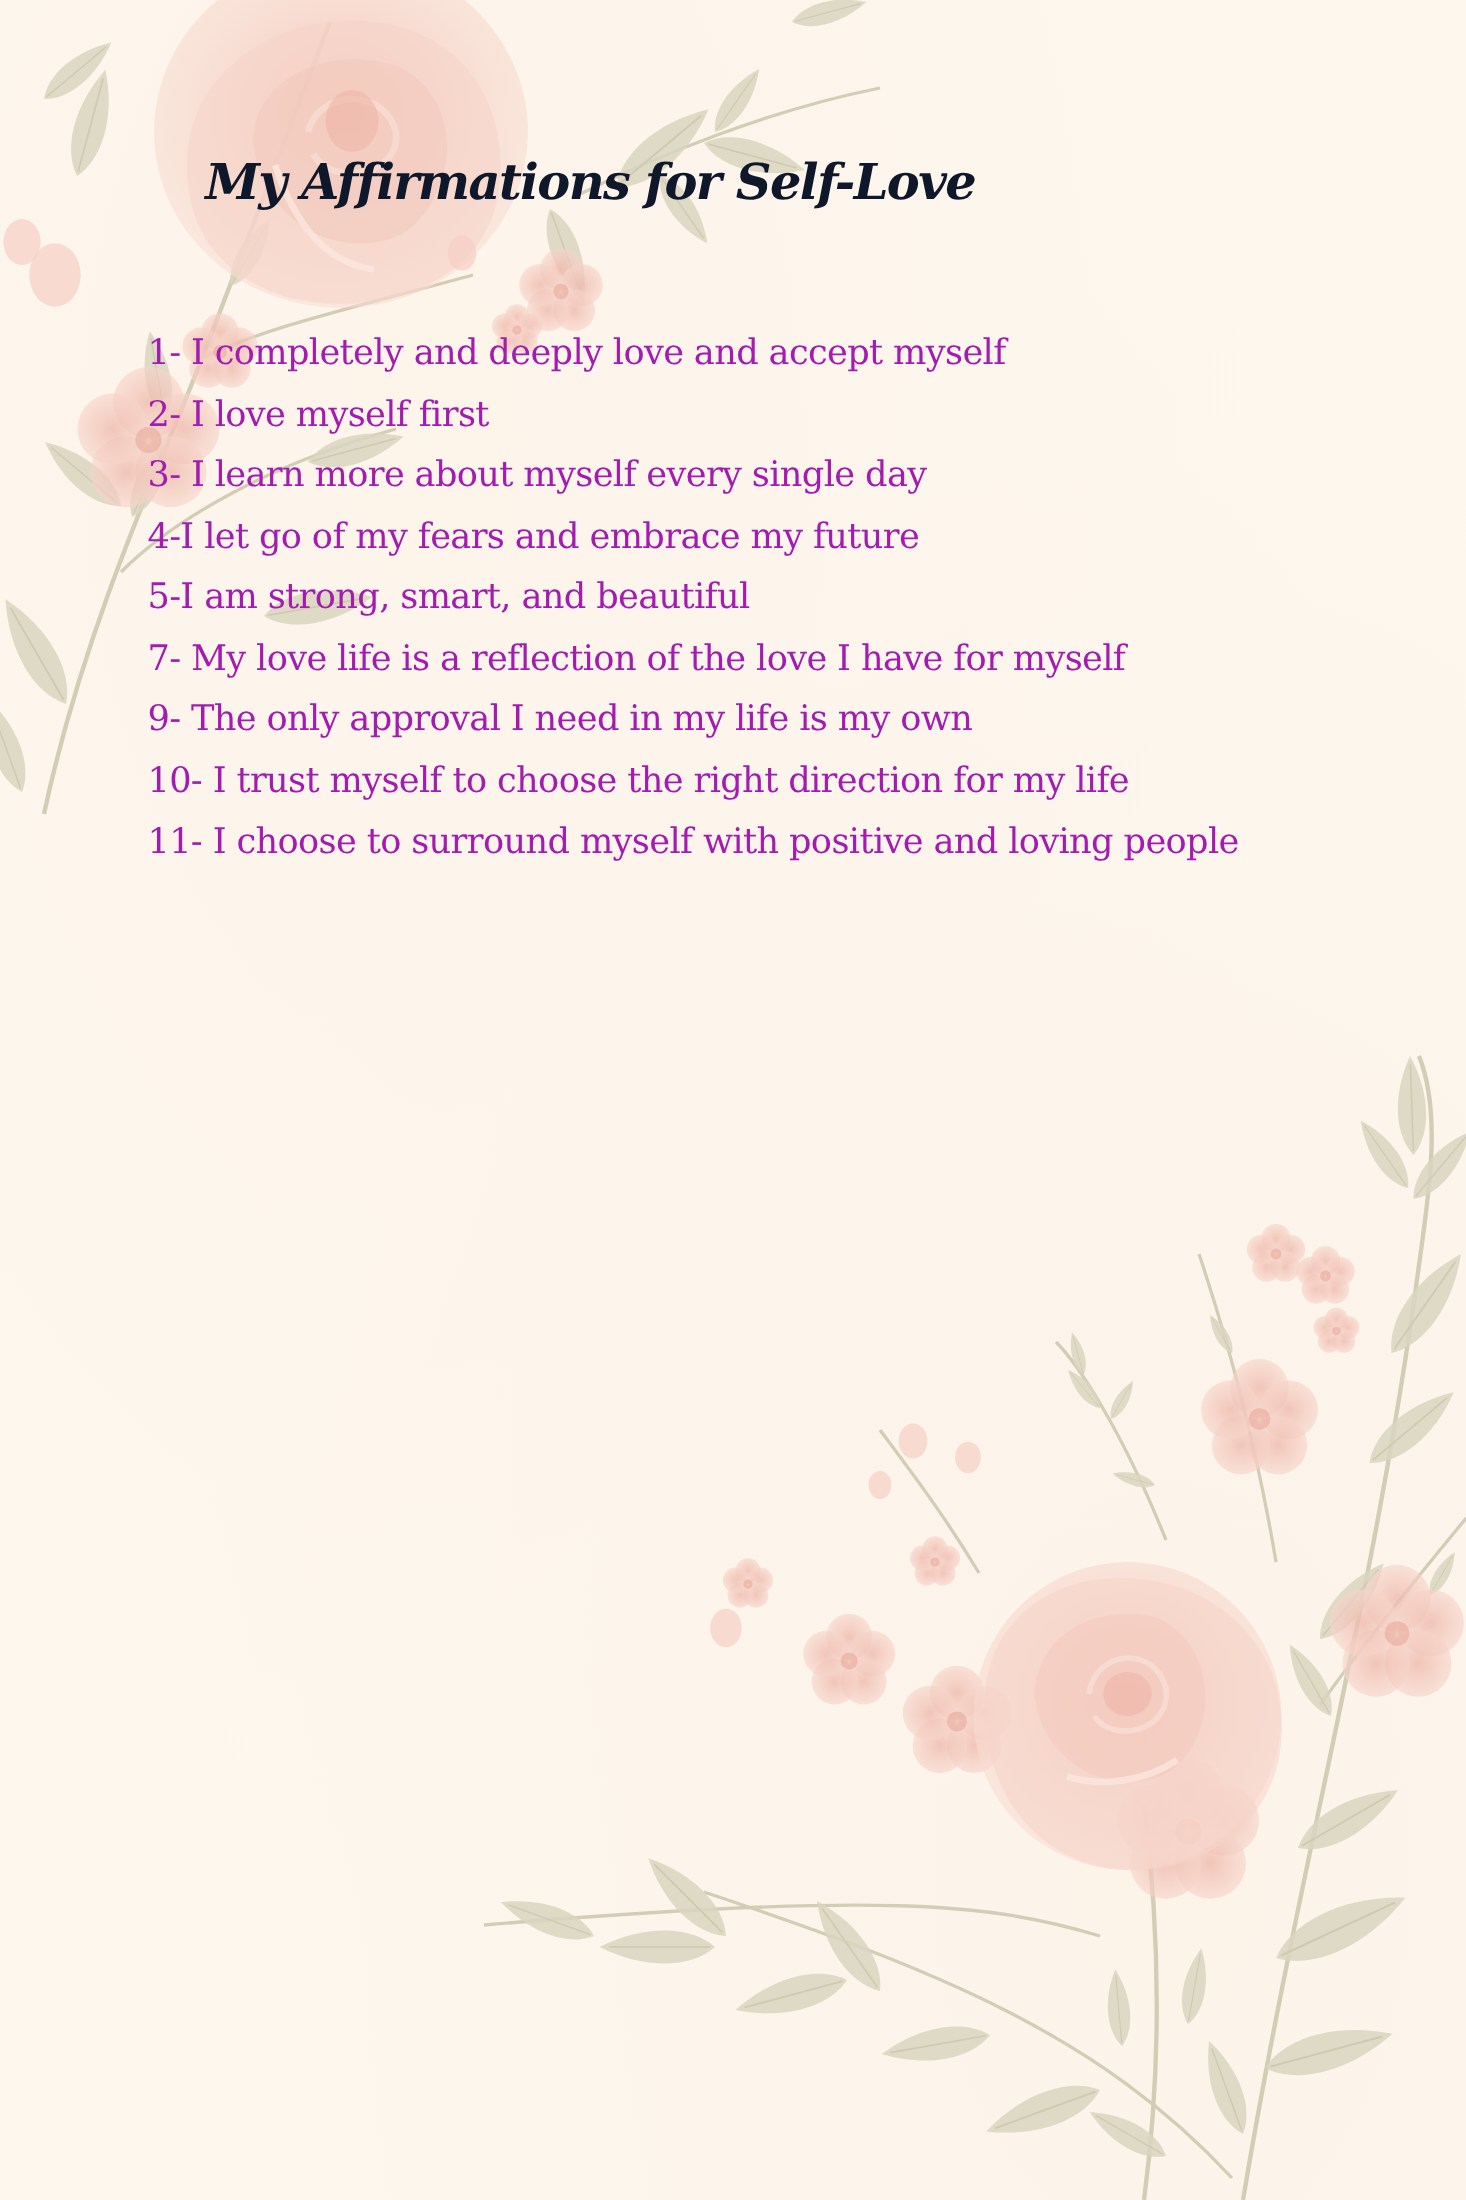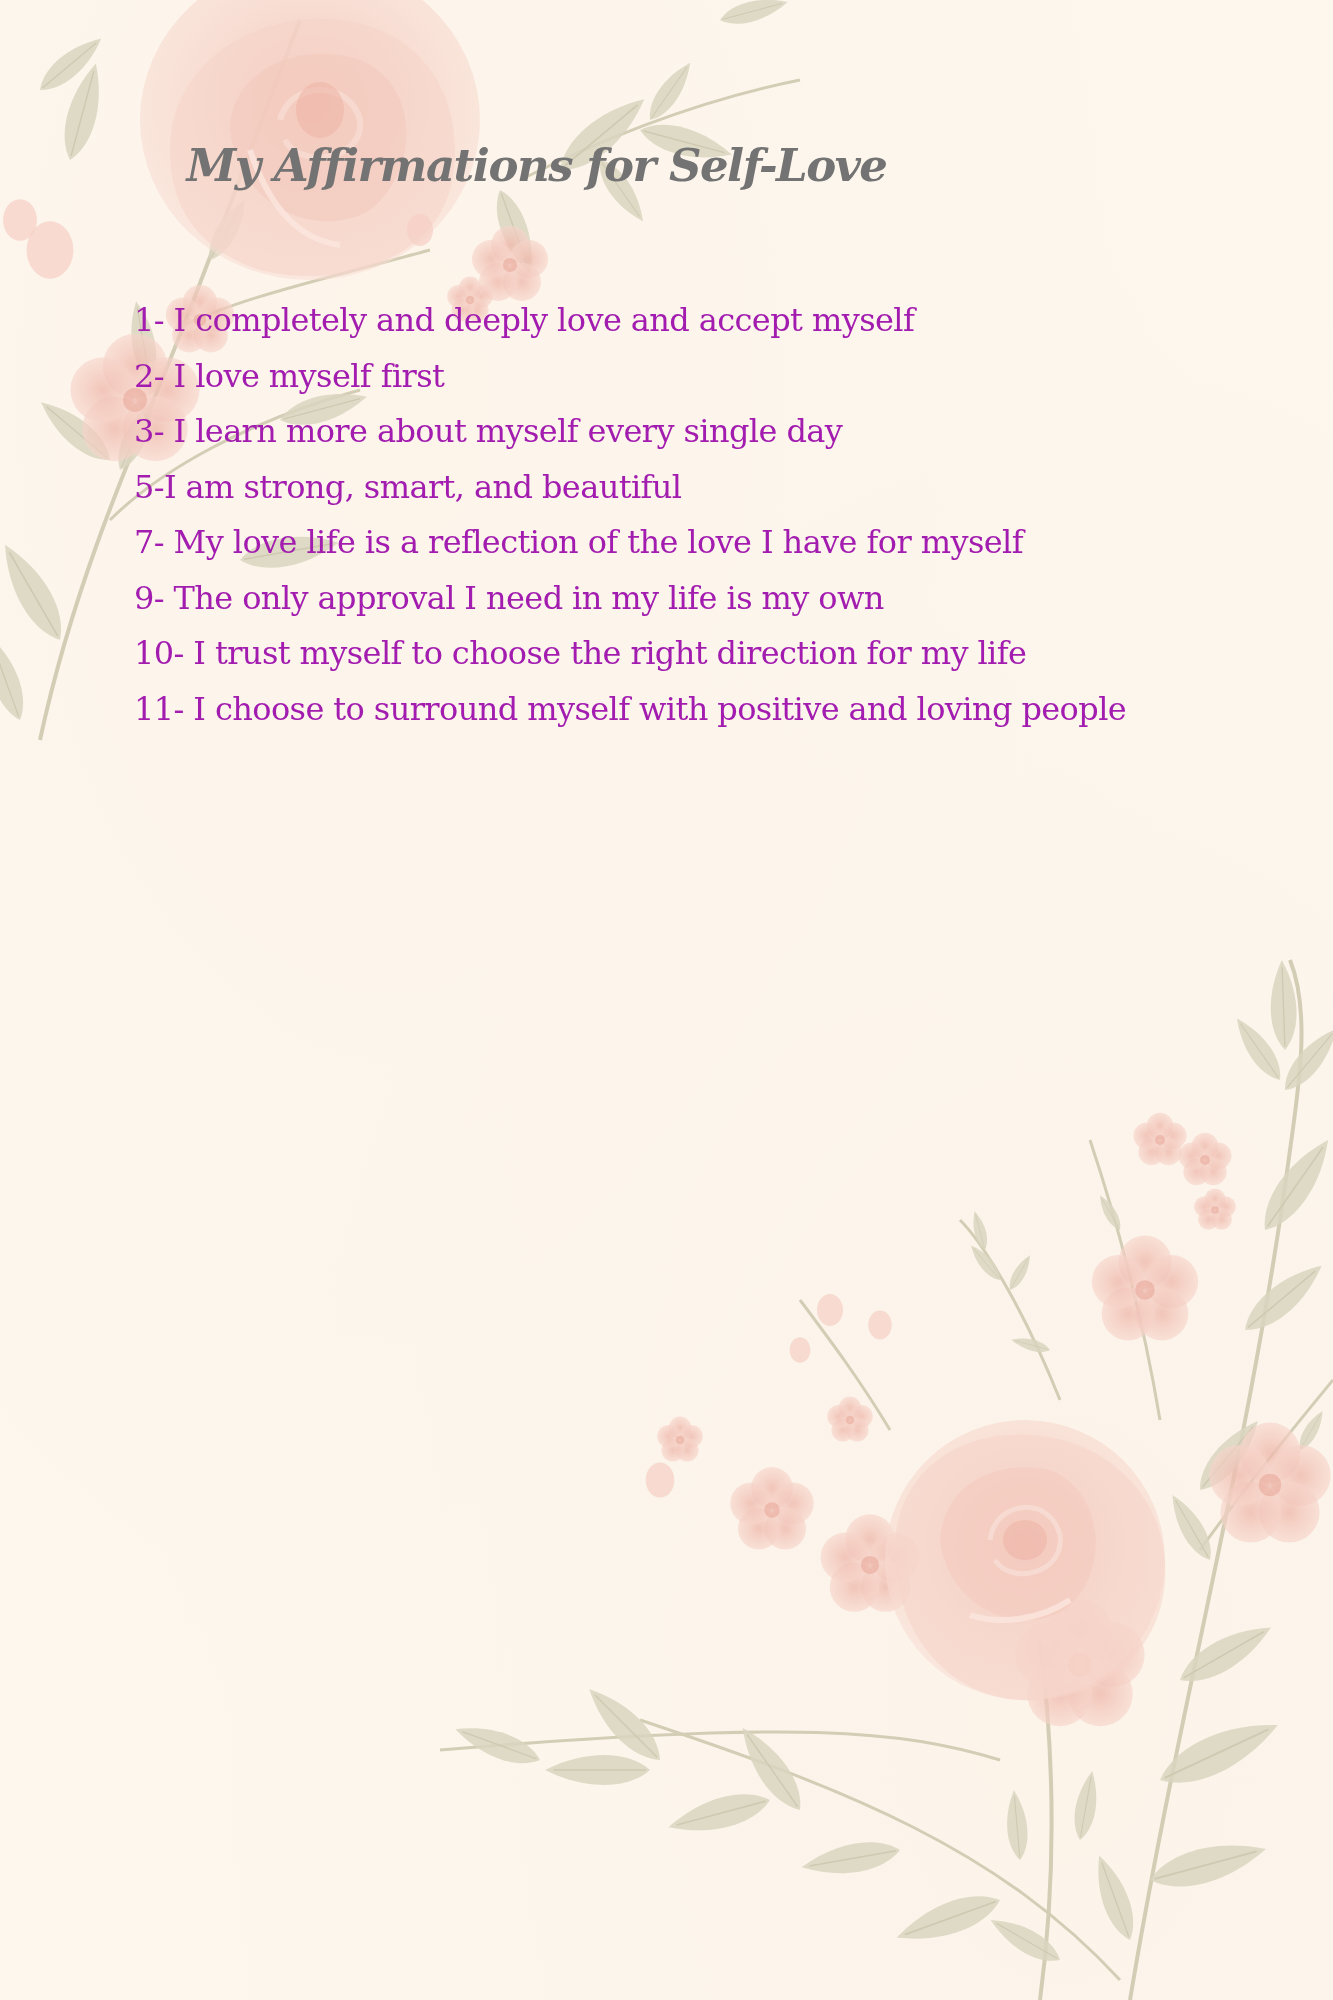--- a/index.html
+++ b/index.html
@@ -31,21 +31,21 @@
       position: absolute;
       left: 0;
       width: 1073px;
       top: 106px;
       text-align: center;
       font-family: "DejaVu Serif", serif;
       font-style: italic;
       font-weight: bold;
       font-size: 45px;
       letter-spacing: -1.5px;
-      color: #737373;
+      color: #0f172a;
       line-height: 60px;
     }
     .list {
       position: absolute;
       left: 134px;
       top: 293px;
       margin: 0;
       padding: 0;
       list-style: none;
     }
@@ -202,18 +202,19 @@
     <path d="M970,1615 C1000,1625 1040,1620 1070,1600" stroke="#fbe6de" stroke-width="6" fill="none" stroke-opacity="0.8"></path>
   </g>
 </svg>
 
 <h1 class="title">My Affirmations for Self-Love</h1>
 
 <ul class="list">
   <li>1- I completely and deeply love and accept myself</li>
   <li>2- I love myself first</li>
   <li>3- I learn more about myself every single day</li>
+  <li>4-I let go of my fears and embrace my future</li>
   <li>5-I am strong, smart, and beautiful</li>
   <li>7- My love life is a reflection of the love I have for myself</li>
   <li>9- The only approval I need in my life is my own</li>
   <li>10- I trust myself to choose the right direction for my life</li>
   <li>11- I choose to surround myself with positive and loving people</li>
 </ul>
 
 </body></html>

